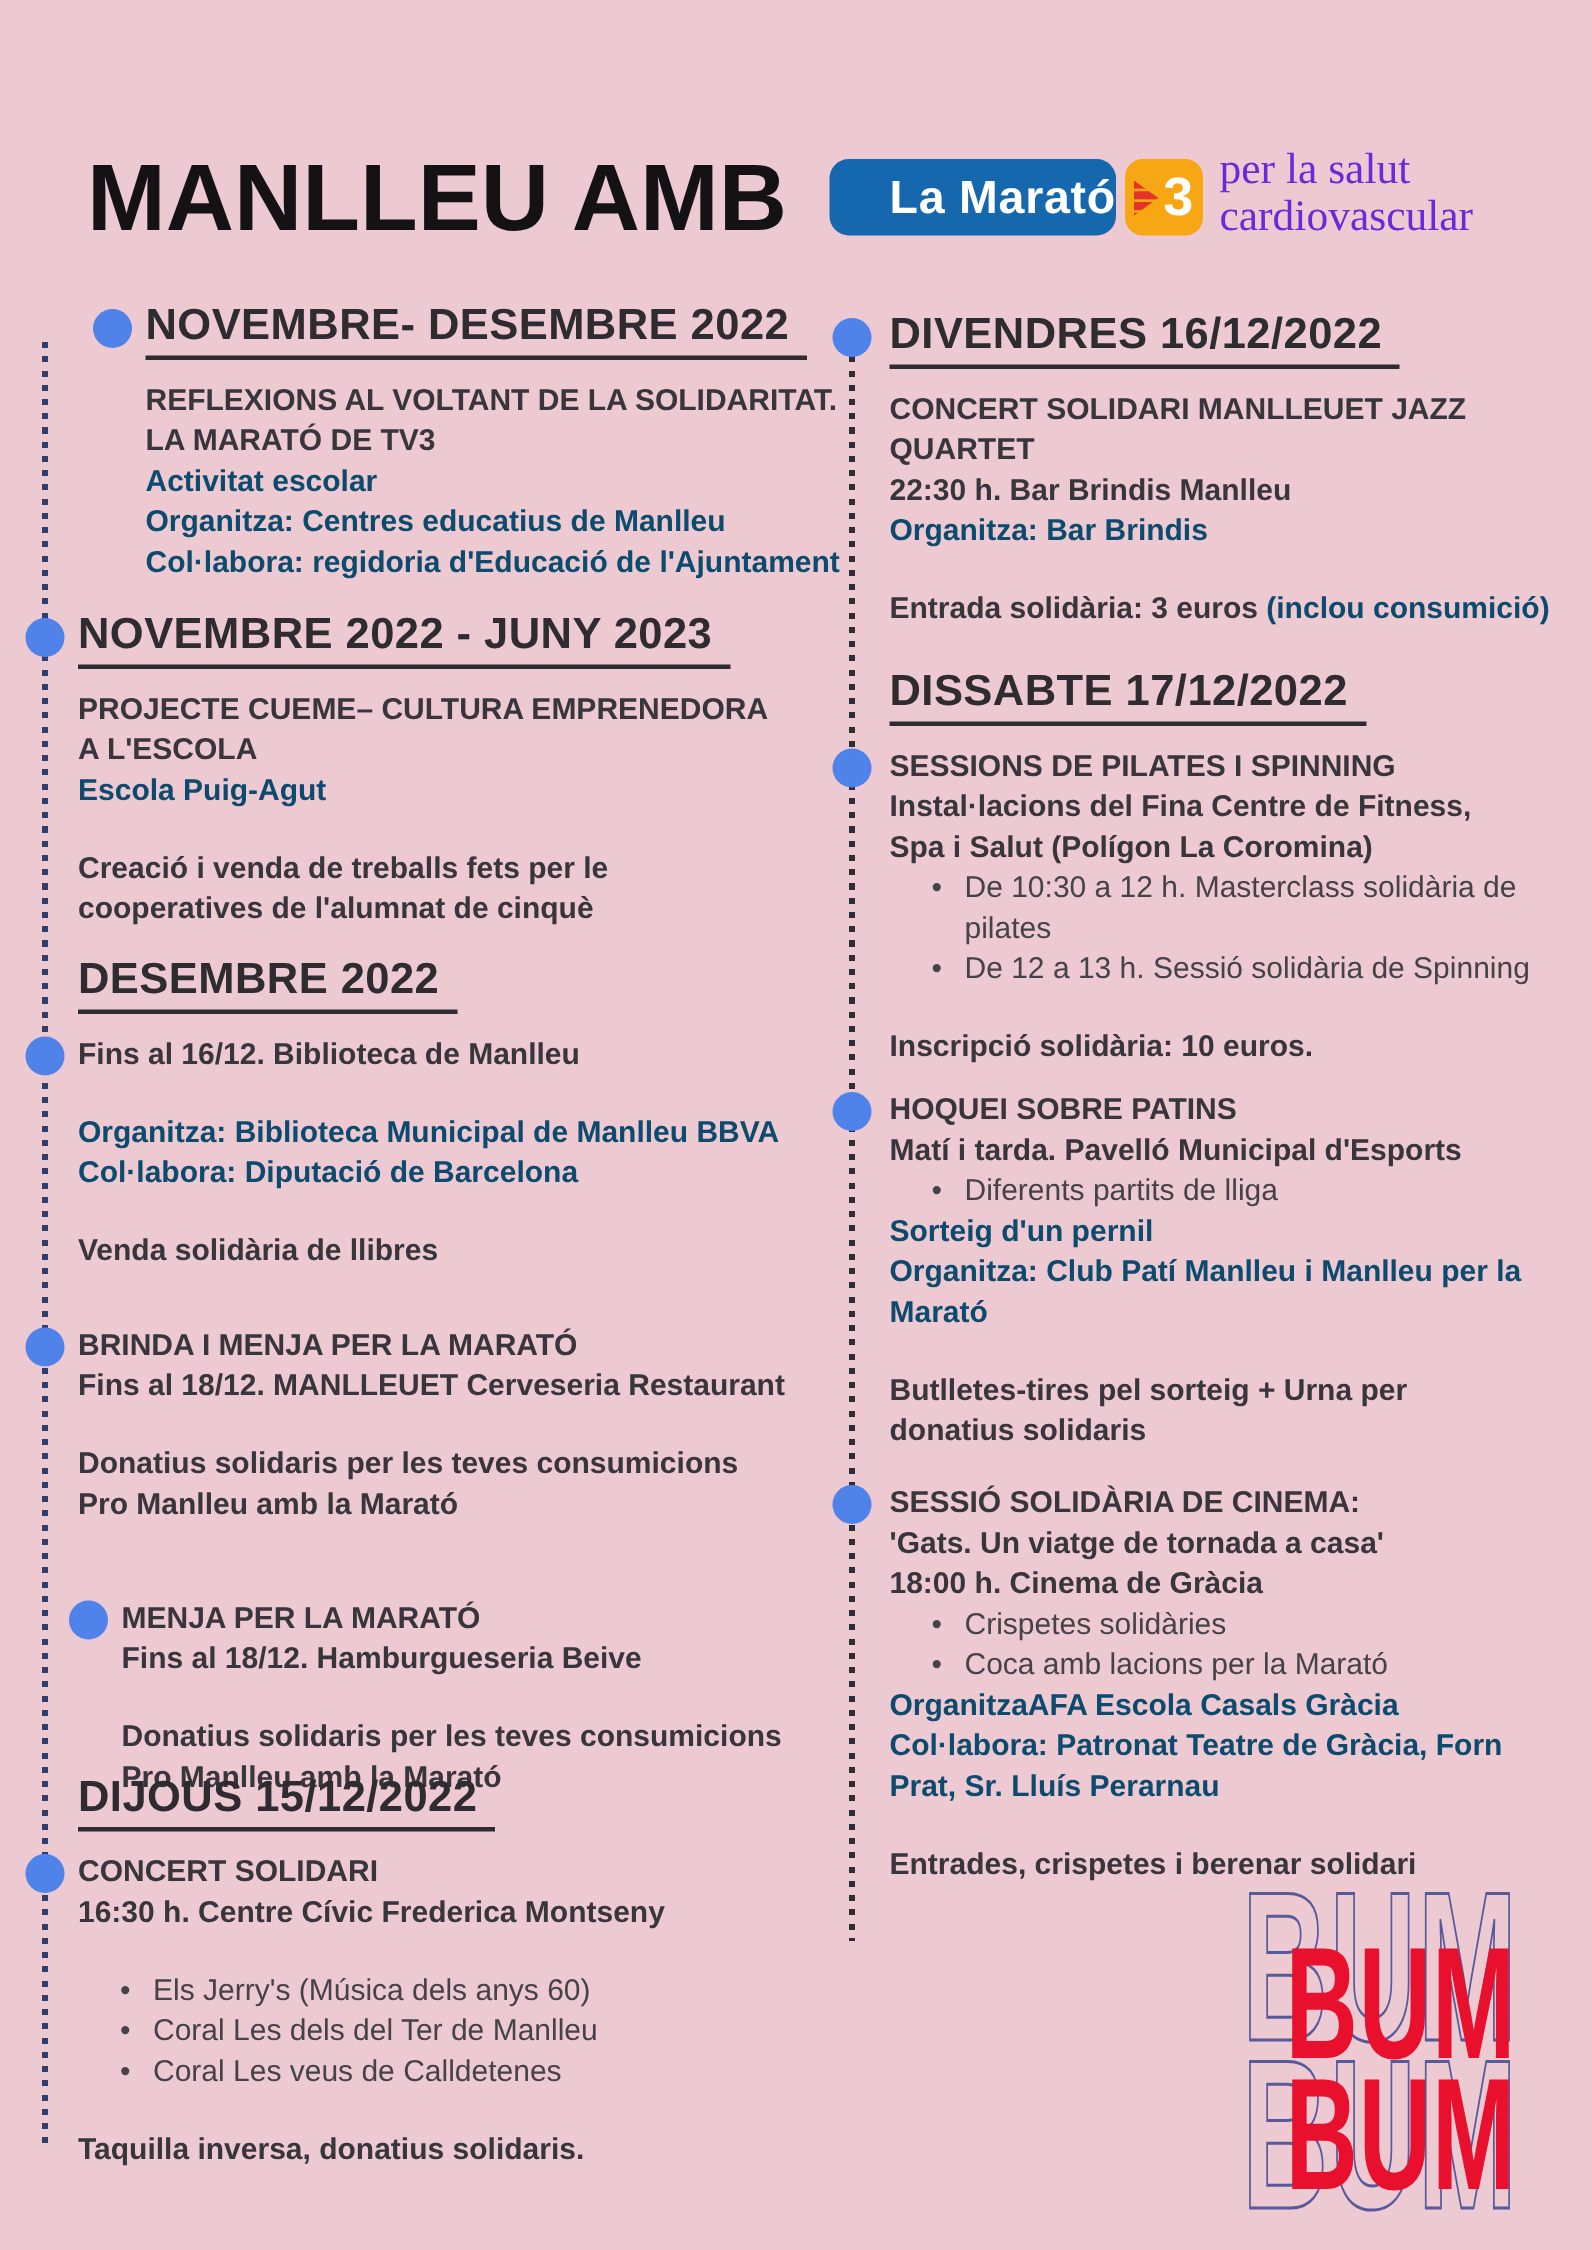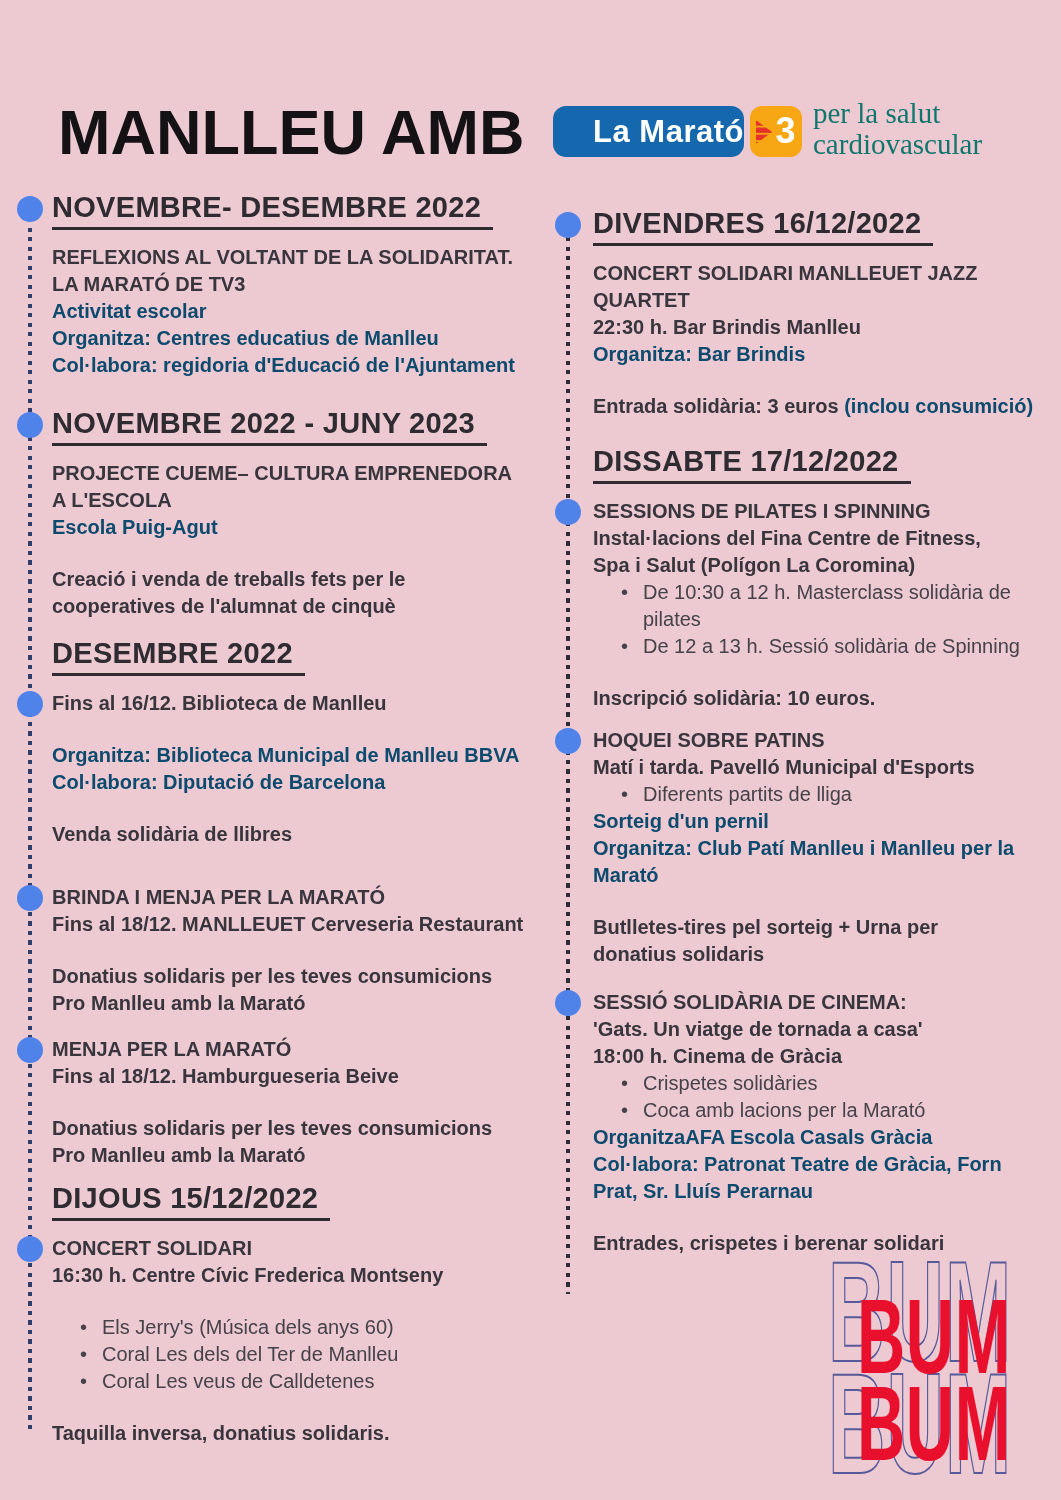--- a/index.html
+++ b/index.html
@@ -27,21 +27,21 @@
   .tile{
     position:absolute;left:750px;top:106px;width:52px;height:51px;
     background:#f7a713;border-radius:12px;
     display:flex;align-items:center;justify-content:center;gap:1px;
   }
   .tile svg{width:18px;height:28px;}
   .tile .three{color:#fff;font-size:36px;font-weight:700;line-height:1;margin-top:-2px;}
   .tagline{
     position:absolute;left:813px;top:98px;
     font-family:"Liberation Serif",serif;
-    font-size:29px;line-height:31px;color:#0f766e;
+    font-size:29px;line-height:31px;color:#6d28d9;
   }
 
   
   .tl{position:absolute;width:3.5px;z-index:0;}
   .tl-left{left:28px;top:228px;height:1202px;
     background:repeating-linear-gradient(to bottom,#2f3e6c 0 4px,transparent 4px 9.5px);}
   .tl-right{left:566px;top:228px;height:1066px;
     background:repeating-linear-gradient(to bottom,#2e2d35 0 4px,transparent 4px 9.5px);}
   .dot{
     position:absolute;width:26px;height:26px;border-radius:50%;
@@ -50,25 +50,25 @@
   .col-left .dot{left:-35px;}
   .col-right .dot{left:-38px;}
   h2 > .dot{top:5px;}
   .block > .dot{top:1px;}
 
   
   .col{position:absolute;top:0;z-index:2;}
   .col-left{left:52px;width:505px;}
   .col-right{left:593px;width:467px;}
   .sec{position:absolute;left:0;width:100%;}
-  .col-left .sec:nth-child(1){top:191px;}
+  .col-left .sec:nth-child(1){top:201px;margin-left:45px;}
   .col-left .sec:nth-child(2){top:407px;}
   .col-left .sec:nth-child(3){top:637px;}
   .col-left .sec:nth-child(4){top:884px;}
-  .col-left .sec:nth-child(5){top:1036px;}
+  .col-left .sec:nth-child(5){top:1066px;margin-left:29px;}
   .col-left .sec:nth-child(6){top:1182px;}
   .col-right .sec:nth-child(1){top:207px;}
   .col-right .sec:nth-child(2){top:445px;}
   .col-right .sec:nth-child(3){top:727px;}
   .col-right .sec:nth-child(4){top:989px;}
 
   h2.sec-h{
     display:inline-block;position:relative;margin:0 0 14px 0;
     font-size:29px;line-height:33px;font-weight:700;letter-spacing:.3px;
     color:#2e2b31;border-bottom:3px solid #2e2b31;

